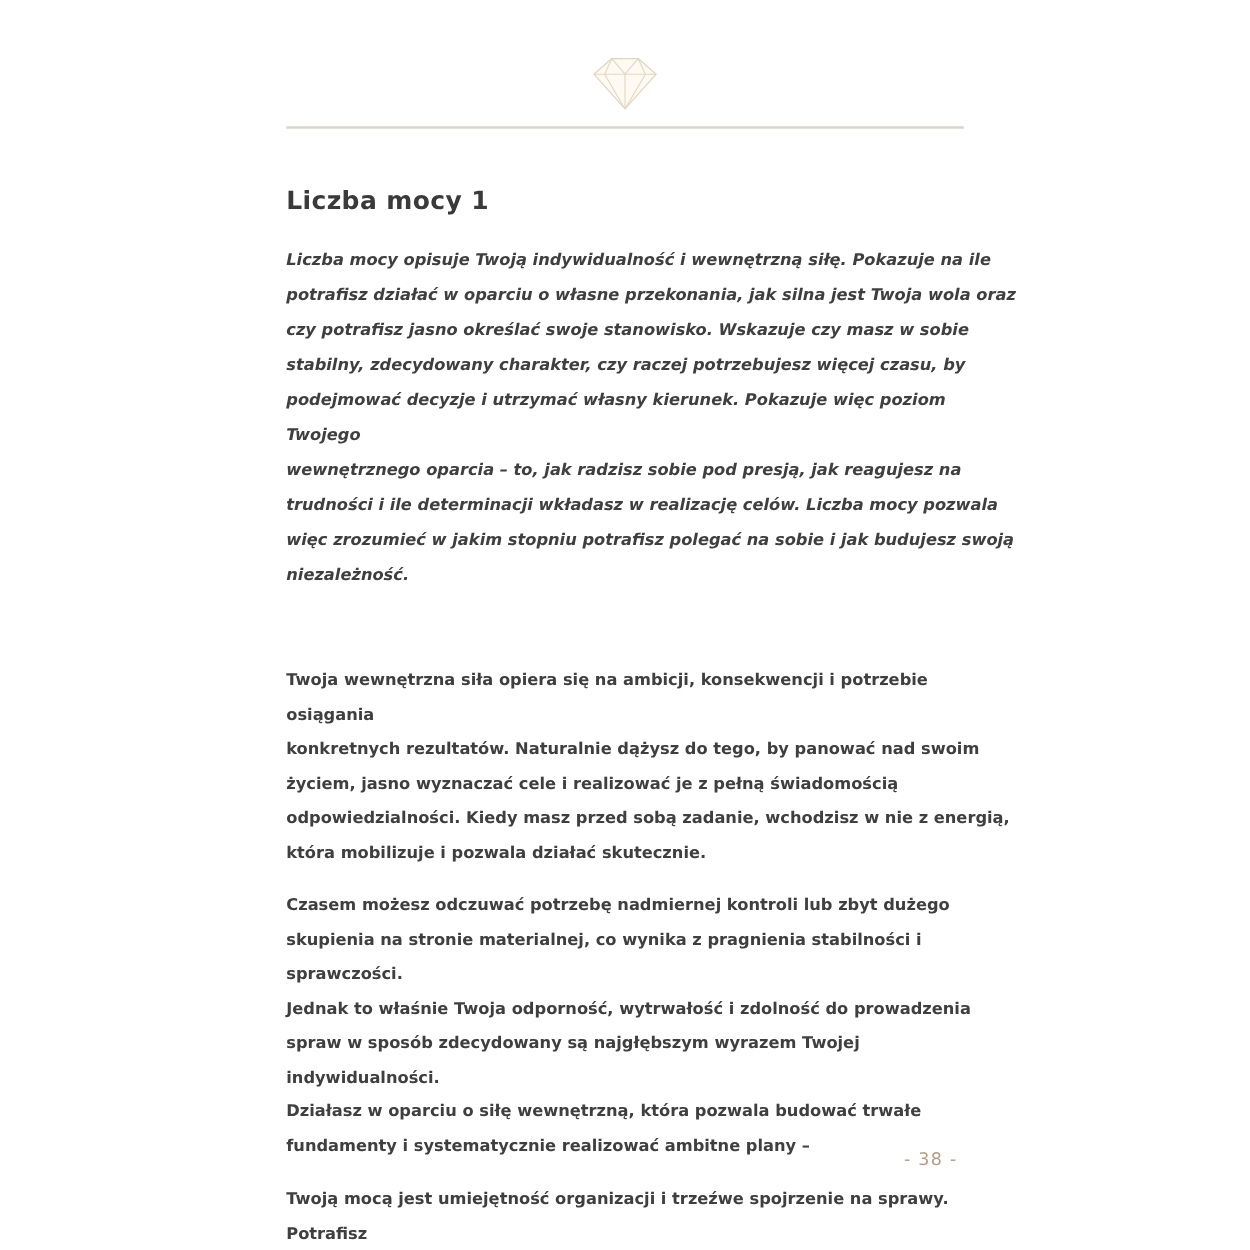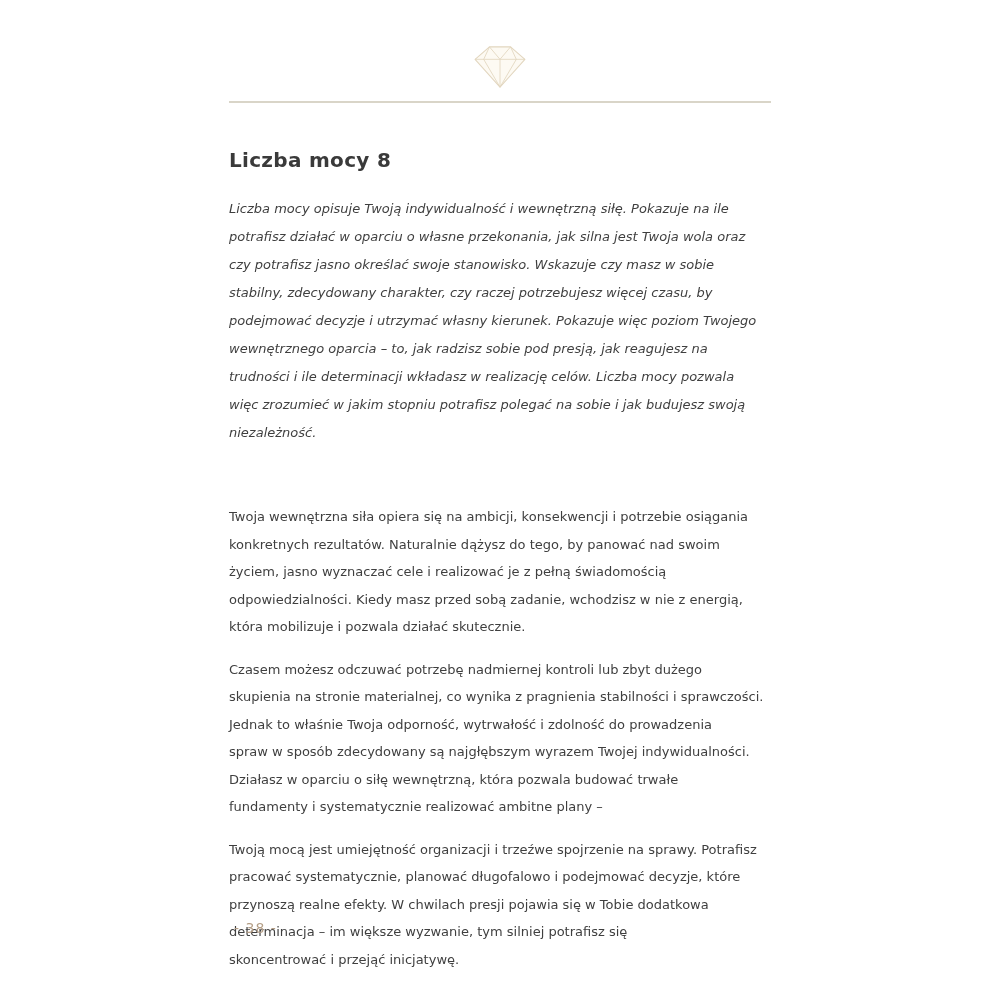--- a/index.html
+++ b/index.html
@@ -60,35 +60,36 @@
     color: var(--color-heading);
     letter-spacing: 0.3px;
   }
   .para {
     white-space: pre-line;
     font-size: 13px;
     line-height: 27.5px;
     width: 585px; 
     margin: 15px 0 0 0;
     color: var(--color-text);
+    font-weight: bold;
   }
   .para.lead {
     font-style: italic;
     line-height: 28px;
     margin-top: 23px;
   }
   .para.first-body {
     margin-top: 56px;
   }
   .page-footer {
     position: absolute;
-    left: 234px;
+    left: 224px;
     top: 920px;
     width: 542px;
-    text-align: left;
+    text-align: right;
     font-size: 14px;
     color: var(--color-accent);
     letter-spacing: 1px;
   }
 </style>
 </head>
 <body>
 
 <div class="page">
   <div class="content">
@@ -106,21 +107,21 @@
           <path d="M40 3 L46 16"></path>
           <path d="M12 16 L29 45"></path>
           <path d="M46 16 L29 45"></path>
           <path d="M29 16 L29 45"></path>
         </g>
       </svg>
       <hr class="divider">
     </header>
 
     <main>
-      <h1 class="title">Liczba mocy 8</h1>
+      <h1 class="title">Liczba mocy 1</h1>
 
       <p class="para lead">Liczba mocy opisuje Twoją indywidualność i wewnętrzną siłę. Pokazuje na ile
 potrafisz działać w oparciu o własne przekonania, jak silna jest Twoja wola oraz
 czy potrafisz jasno określać swoje stanowisko. Wskazuje czy masz w sobie
 stabilny, zdecydowany charakter, czy raczej potrzebujesz więcej czasu, by
 podejmować decyzje i utrzymać własny kierunek. Pokazuje więc poziom Twojego
 wewnętrznego oparcia – to, jak radzisz sobie pod presją, jak reagujesz na
 trudności i ile determinacji wkładasz w realizację celów. Liczba mocy pozwala
 więc zrozumieć w jakim stopniu potrafisz polegać na sobie i jak budujesz swoją
 niezależność.</p>

